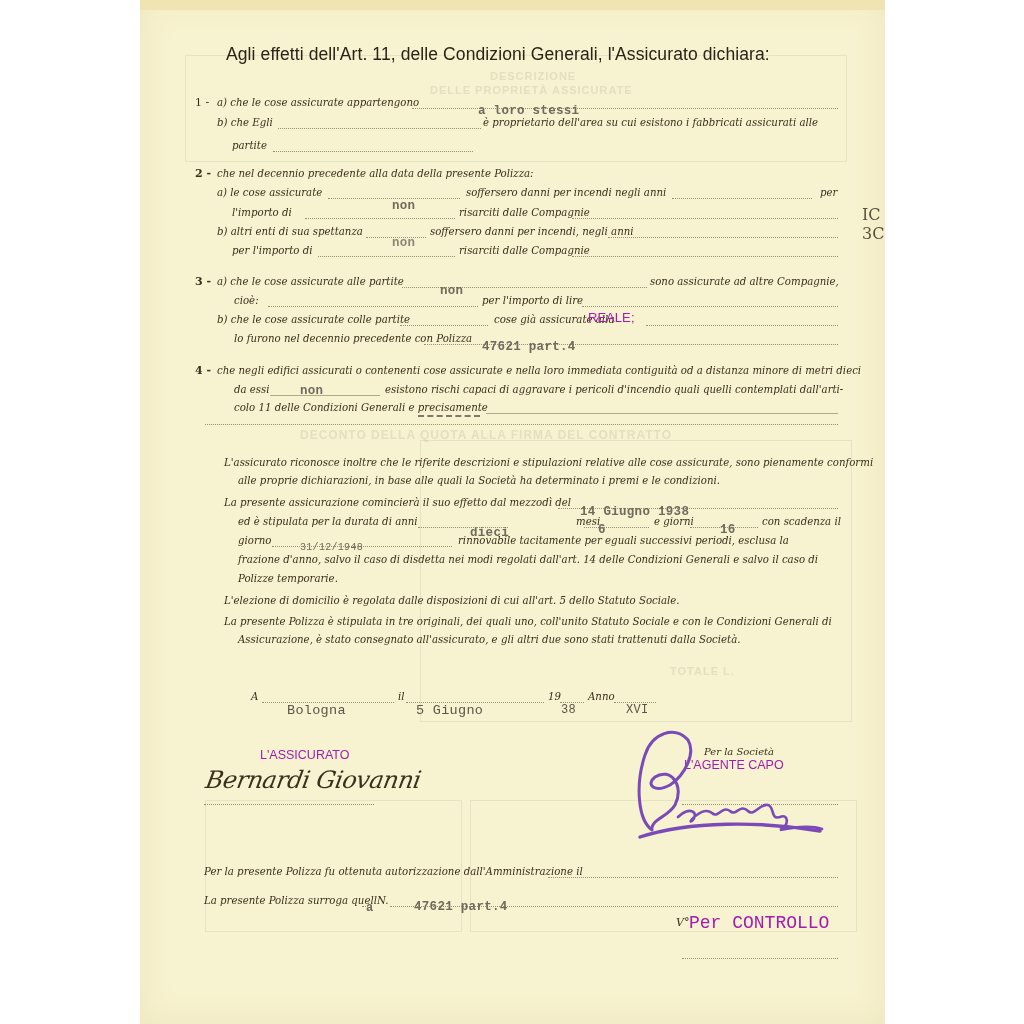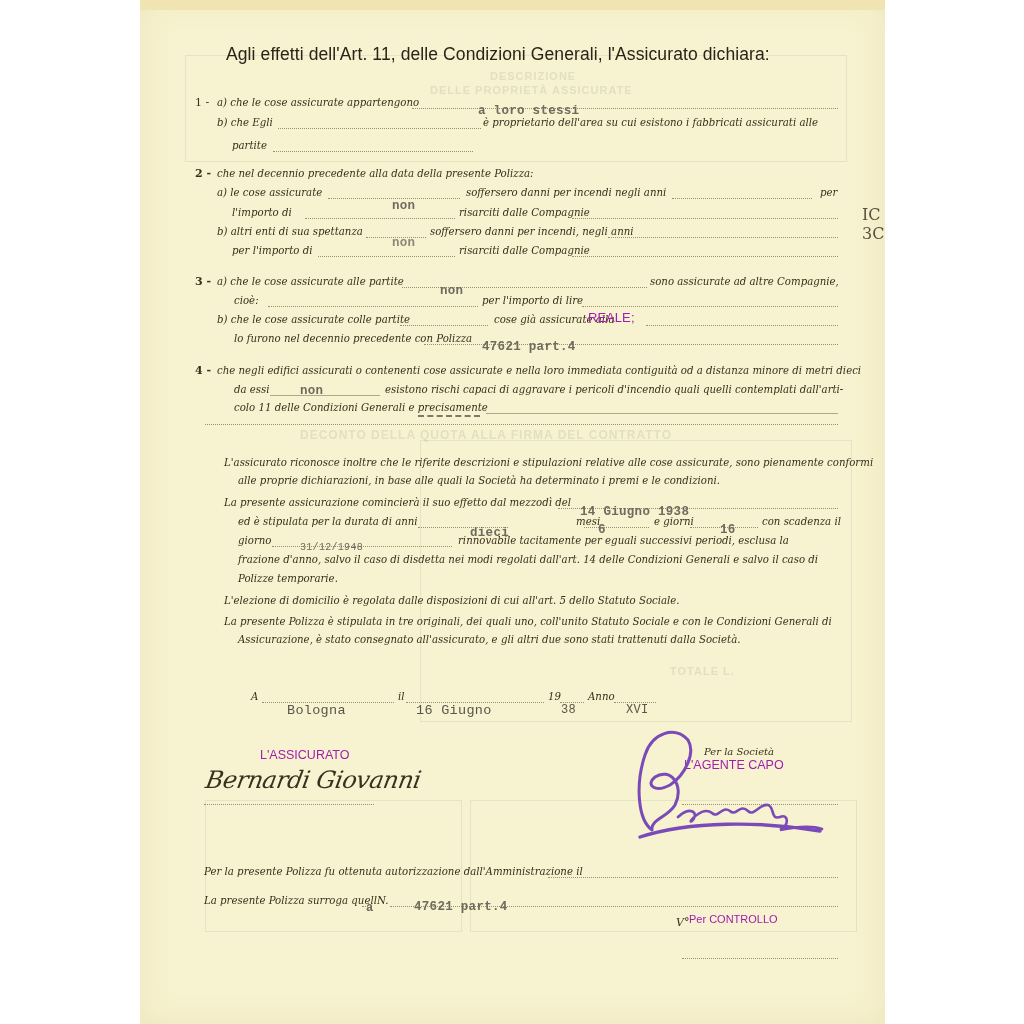--- a/index.html
+++ b/index.html
@@ -131,21 +131,21 @@
 
 <div class="abs it" style="left:251px;top:691px;">A</div>
 <div class="dots" style="left:262px;top:702px;width:132px;"></div>
 <div class="abs it" style="left:398px;top:691px;">il</div>
 <div class="dots" style="left:406px;top:702px;width:138px;"></div>
 <div class="abs it" style="left:548px;top:691px;">19</div>
 <div class="dots" style="left:560px;top:702px;width:24px;"></div>
 <div class="abs it" style="left:588px;top:691px;">Anno</div>
 <div class="dots" style="left:614px;top:702px;width:42px;"></div>
 <div class="abs tw" style="left:287px;top:703px;font-weight:normal;font-size:13.5px;color:#5a554a;">Bologna</div>
-<div class="abs tw" style="left:416px;top:703px;font-weight:normal;font-size:13.5px;color:#5a554a;">16 Giugno</div>
+<div class="abs tw" style="left:416px;top:703px;font-weight:normal;font-size:13.5px;color:#5a554a;">5 Giugno</div>
 <div class="abs tw" style="left:561px;top:703px;font-weight:normal;font-size:12px;color:#5a554a;">38</div>
 <div class="abs tw" style="left:626px;top:703px;font-weight:normal;font-size:12px;color:#5a554a;">XVI</div>
 
 <div class="abs rm" style="left:260px;top:748px;font-size:12.5px;">L'ASSICURATO</div>
 <div class="abs" style="left:206px;top:766px;font-family:'DejaVu Serif',serif;font-style:italic;font-size:24px;color:#3a3020;letter-spacing:-0.5px;transform:skewX(-10deg);">Bernardi Giovanni</div>
 <div class="dots" style="left:204px;top:804px;width:170px;"></div>
 
 <div class="abs it" style="left:704px;top:746px;font-size:10px;">Per la Società</div>
 <div class="abs rm" style="left:684px;top:758px;font-size:12.5px;">L'AGENTE CAPO</div>
 <div class="dots" style="left:682px;top:804px;width:156px;"></div>
@@ -158,14 +158,14 @@
 
 <div class="abs it" style="left:204px;top:866px;">Per la presente Polizza fu ottenuta autorizzazione dall'Amministrazione il</div>
 <div class="dots" style="left:548px;top:877px;width:290px;"></div>
 <div class="abs it" style="left:204px;top:895px;">La presente Polizza surroga quell</div>
 <div class="dots" style="left:362px;top:906px;width:6px;"></div>
 <div class="abs tw" style="left:366px;top:901px;font-size:12px;">a</div>
 <div class="abs it" style="left:377px;top:895px;">N.</div>
 <div class="dots" style="left:390px;top:906px;width:448px;"></div>
 <div class="abs tw" style="left:414px;top:900px;">47621 part.4</div>
 <div class="abs it" style="left:676px;top:916px;font-size:11px;">V°</div>
-<div class="abs rm" style="left:689px;top:913px;font-size:11px;">Per CONTROLLO</div>
+<div class="abs rm" style="left:689px;top:913px;font-size:18px;font-family:Liberation Mono, monospace;">Per CONTROLLO</div>
 <div class="dots" style="left:682px;top:958px;width:156px;"></div>
 
 </body></html>

